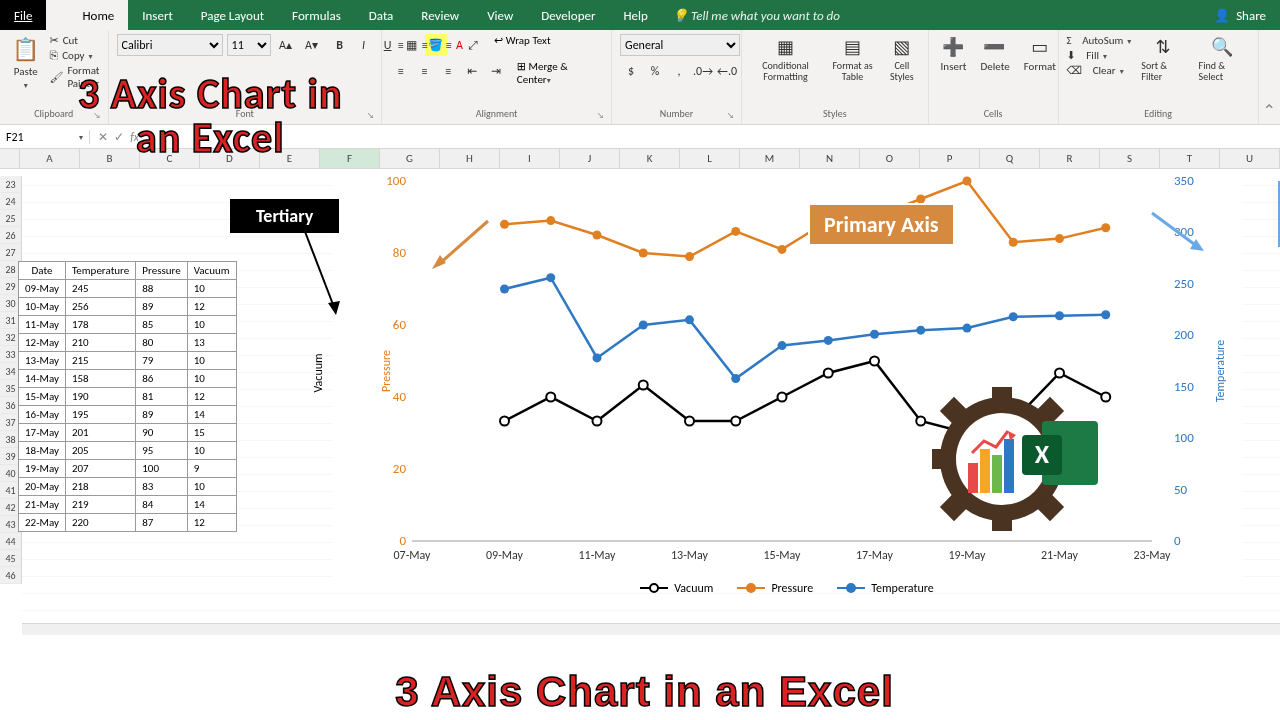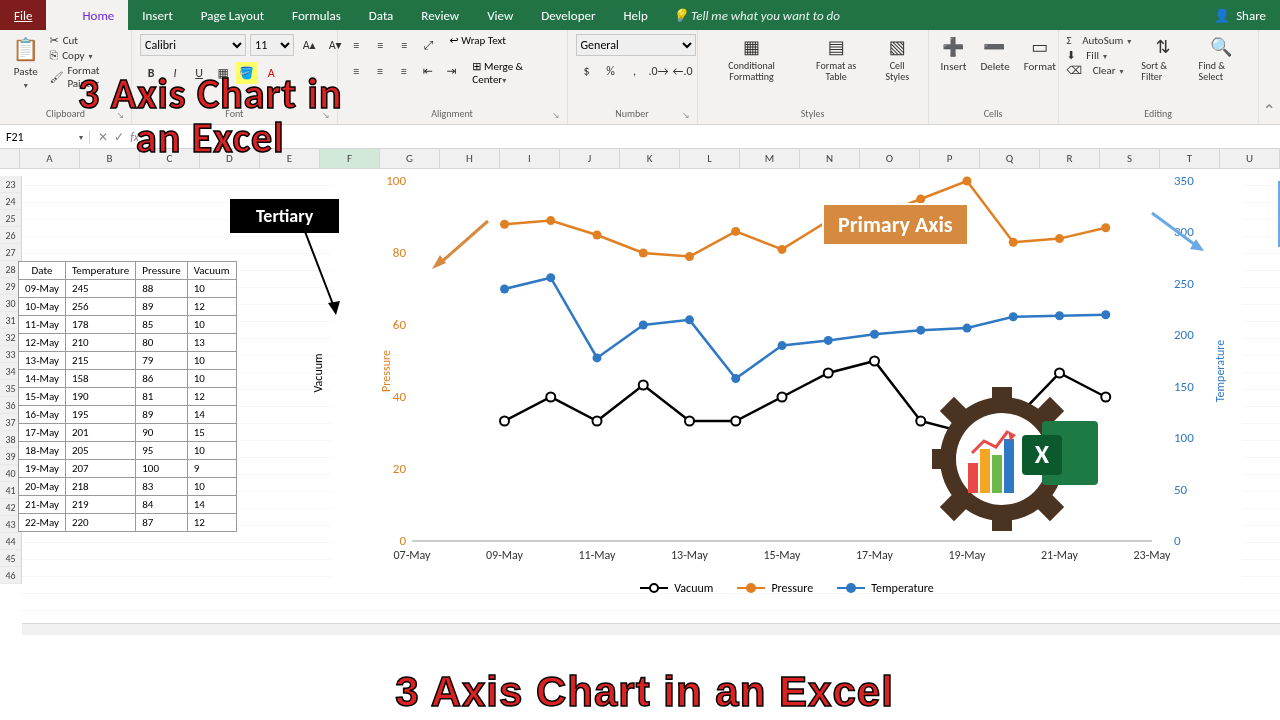--- a/index.html
+++ b/index.html
@@ -2,22 +2,22 @@
 <html><head>
 <meta charset="utf-8">
 <style>
 * { box-sizing: border-box; margin: 0; padding: 0; font-family: "Segoe UI", Calibri, Arial, sans-serif; }
 body { width: 1280px; height: 720px; overflow: hidden; background: #fff; position: relative; }
 
 
 .ribbon { background: #f3f2f1; border-bottom: 1px solid #d6d6d6; }
 .tabs { background: #217346; height: 30px; display: flex; align-items: stretch; color: #fff; font-size: 13px; }
 .tabs .tab { padding: 0 14px; display: flex; align-items: center; cursor: pointer; }
-.tabs .tab.file { background: #7f1d1d; text-decoration: underline; }
-.tabs .tab.active { background: #f3f2f1; color: #6d28d9; padding-left: 36px; }
+.tabs .tab.file { background: #000000; text-decoration: underline; }
+.tabs .tab.active { background: #f3f2f1; color: #000000; padding-left: 36px; }
 .tabs .tell { display: flex; align-items: center; padding: 0 10px; font-style: italic; opacity: .9; }
 .tabs .share { margin-left: auto; display: flex; align-items: center; padding: 0 14px; gap: 6px; }
 .ribbon-groups { display: flex; height: 94px; background: #f3f2f1; }
 .group { border-right: 1px solid #e1e1e1; padding: 4px 8px 2px 8px; display: flex; flex-direction: column; justify-content: space-between; position: relative; }
 .group-label { text-align: center; font-size: 10px; color: #666; padding: 2px 0; }
 .group-body { display: flex; gap: 6px; flex: 1; align-items: flex-start; }
 .btn-stack { display: flex; flex-direction: column; gap: 2px; font-size: 11px; color: #333; }
 .btn-stack .row { display: flex; align-items: center; gap: 4px; }
 .big-btn { display: flex; flex-direction: column; align-items: center; font-size: 11px; color: #333; padding: 2px 4px; gap: 2px; }
 .dd { font-size: 8px; color: #555; }
@@ -56,21 +56,21 @@
 .chart-zone.clip { background: #fff; }
 svg.chart-svg { position: absolute; left: 0; top: 0; width: 100%; height: 100%; }
 .legend { position: absolute; bottom: -4px; left: 0; right: 0; text-align: center; font-size: 12px; display: flex; justify-content: center; gap: 24px; }
 .legend .item { display: flex; align-items: center; gap: 6px; }
 .legend .swatch-line { width: 28px; height: 14px; position: relative; }
 .legend .swatch-line .ln { position: absolute; top: 6px; left: 0; right: 0; height: 2px; }
 .legend .swatch-line .dot { position: absolute; top: 2px; left: 9px; width: 10px; height: 10px; border-radius: 50%; }
 
 
 .annot-tertiary { position: absolute; left: 230px; top: 30px; background: #000; color: #fff; font-size: 18px; font-weight: bold; padding: 6px 26px; }
-.annot-primary { position: absolute; left: 490px; top: 32px; background: #d68a3f; color: #fff; font-size: 22px; font-weight: bold; padding: 6px 14px; border: 2px solid #fff; }
+.annot-primary { position: absolute; left: 476px; top: 32px; background: #d68a3f; color: #fff; font-size: 22px; font-weight: bold; padding: 6px 14px; border: 2px solid #fff; }
 .annot-secondary { position: absolute; left: 946px; top: 10px; background: #6aa8e6; color: #fff; font-size: 22px; font-weight: bold; padding: 6px 14px; }
 .overlay-title { position: absolute; font-family: "Comic Sans MS", "Segoe UI", sans-serif; font-size: 42px; font-weight: 900; color: #d92323; -webkit-text-stroke: 1.5px #000; letter-spacing: 1px; }
 .overlay-title.top { left: 78px; top: 72px; line-height: 1.05; }
 .overlay-title.bottom { left: 0; right: 0; bottom: 4px; text-align: center; font-size: 42px; margin-left: 9px; }
 
 
 .tertiary-axis { position: absolute; left: 316px; top: 4px; width: 70px; height: 386px; }
 .tertiary-axis svg { position: absolute; left: 0; top: 0; width: 100%; height: 100%; overflow: visible; }
 
 
@@ -127,21 +127,21 @@
               <span>🖌</span>
               <span>Format Painter</span>
             </div>
         </div>
       </div>
       <div class="group-label">Clipboard</div>
       <div class="launcher">↘</div>
     </div>
 
     <div class="group" style="min-width:190px">
-      <div class="group-body" style="flex-direction:column;">
+      <div class="group-body" style="flex-direction:row;">
         <div class="font-row">
           <select style="width:106px"><option>Calibri</option></select>
           <select style="width:44px"><option>11</option></select>
           <span class="mini-btn">A▴</span>
           <span class="mini-btn">A▾</span>
         </div>
         <div class="mini-row">
           <span class="mini-btn" style="font-weight:bold">B</span>
           <span class="mini-btn" style="font-style:italic">I</span>
           <span class="mini-btn" style="text-decoration:underline">U</span>

